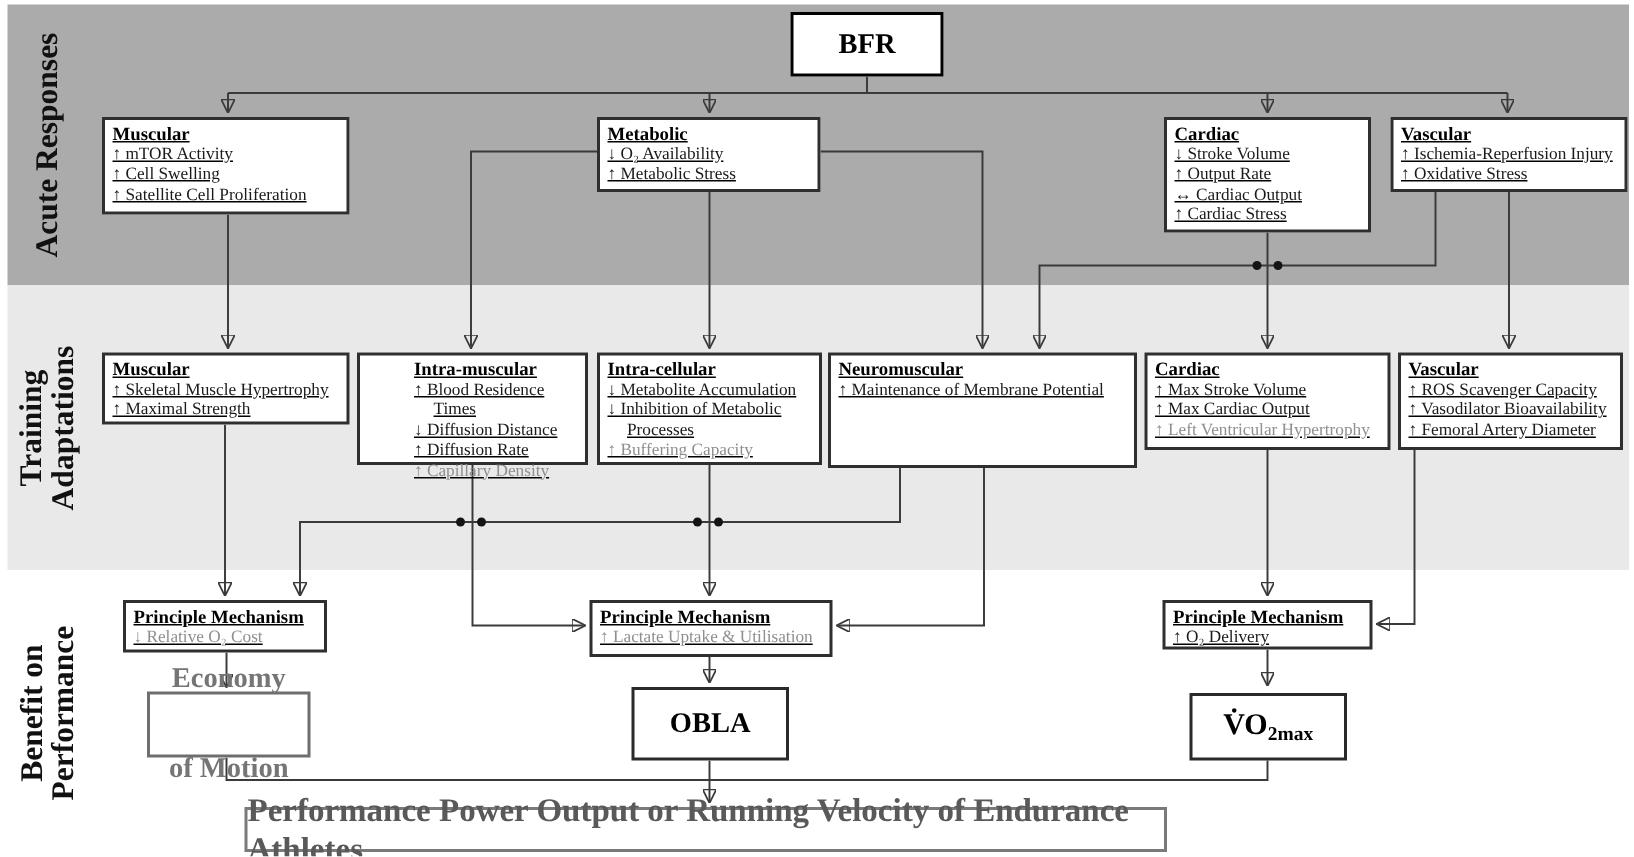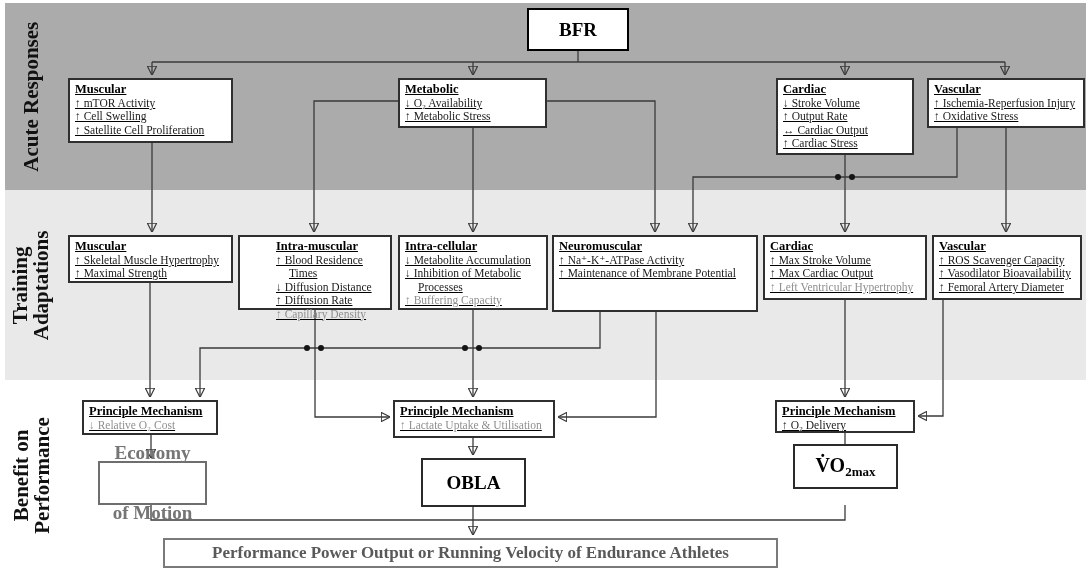--- a/index.html
+++ b/index.html
@@ -32,21 +32,21 @@
        display:flex;align-items:center;justify-content:center;font-weight:bold;font-size:19px;color:#000;}
   .pm-sub{font-size:11.5px;line-height:1.2;color:var(--gray-text);}
   .pm-sub.dark{color:#1a1a1a;}
   .outcome{position:absolute;background:#fff;z-index:2;box-sizing:border-box;display:flex;flex-direction:column;
            align-items:center;justify-content:center;font-weight:bold;text-align:center;gap:38px;}
   .outcome.economy{border:2.5px solid #6e6e6e;color:var(--muted-box);font-size:19px;line-height:1.15;}
   .outcome.obla{border:2px solid #2a2a2a;color:#000;font-size:19px;}
   .outcome.vo2{border:2px solid #2a2a2a;color:#000;font-size:20px;}
   .vo2sub{font-size:13px;font-weight:bold;vertical-align:-4px;}
   .bottom-bar{position:absolute;background:#fff;border:2.5px solid #7a7a7a;z-index:2;box-sizing:border-box;
-              display:flex;align-items:center;justify-content:center;font-weight:bold;font-size:17px;color:var(--bar-text);}
+              display:flex;align-items:center;justify-content:center;font-weight:bold;font-size:22px;color:var(--bar-text);}
 </style>
 </head>
 <body>
 
 <div class="stage">
 
   <div class="band acute"></div>
   <div class="band training"></div>
   <div class="band benefit"></div>
 
@@ -152,21 +152,20 @@
     <div class="box-item muted">↑ Capillary Density</div>
   </div>
   <div class="box" style="left:398px;top:235px;width:150px;height:75px;">
     <div class="box-title">Intra-cellular</div>
     <div class="box-item">↓ Metabolite Accumulation</div>
     <div class="box-item">↓ Inhibition of Metabolic Processes</div>
     <div class="box-item muted">↑ Buffering Capacity</div>
   </div>
   <div class="box" style="left:552px;top:235px;width:206px;height:77px;">
     <div class="box-title">Neuromuscular</div>
-    <div class="box-item">↑ Na⁺-K⁺-ATPase Activity</div>
     <div class="box-item">↑ Maintenance of Membrane Potential</div>
   </div>
   <div class="box" style="left:763px;top:235px;width:164px;height:65px;">
     <div class="box-title">Cardiac</div>
     <div class="box-item">↑ Max Stroke Volume</div>
     <div class="box-item">↑ Max Cardiac Output</div>
     <div class="box-item muted">↑ Left Ventricular Hypertrophy</div>
   </div>
   <div class="box" style="left:932px;top:235px;width:150px;height:65px;">
     <div class="box-title">Vascular</div>
@@ -188,19 +187,19 @@
     <div class="pm-sub dark">↑ O₂ Delivery</div>
   </div>
 
   <div class="outcome economy" style="left:98px;top:461px;width:109px;height:44px;">
     <div>Economy</div>
     <div>of Motion</div>
   </div>
   <div class="outcome obla" style="left:421px;top:458px;width:105px;height:49px;">
     <div>OBLA</div>
   </div>
-  <div class="outcome vo2" style="left:793px;top:444px;width:105px;height:45px;">
+  <div class="outcome vo2" style="left:793px;top:462px;width:105px;height:45px;">
     <div><span>V̇O</span><sub class="vo2sub">2max</sub></div>
   </div>
 
   <div class="bottom-bar" style="left:163px;top:538px;width:615px;height:30px;">Performance Power Output or Running Velocity of Endurance Athletes</div>
 
 </div>
 
 </body></html>

